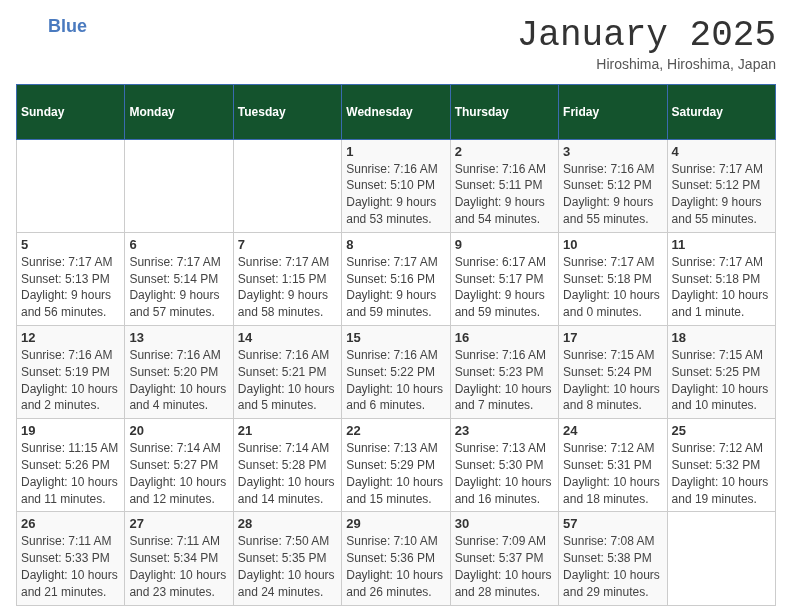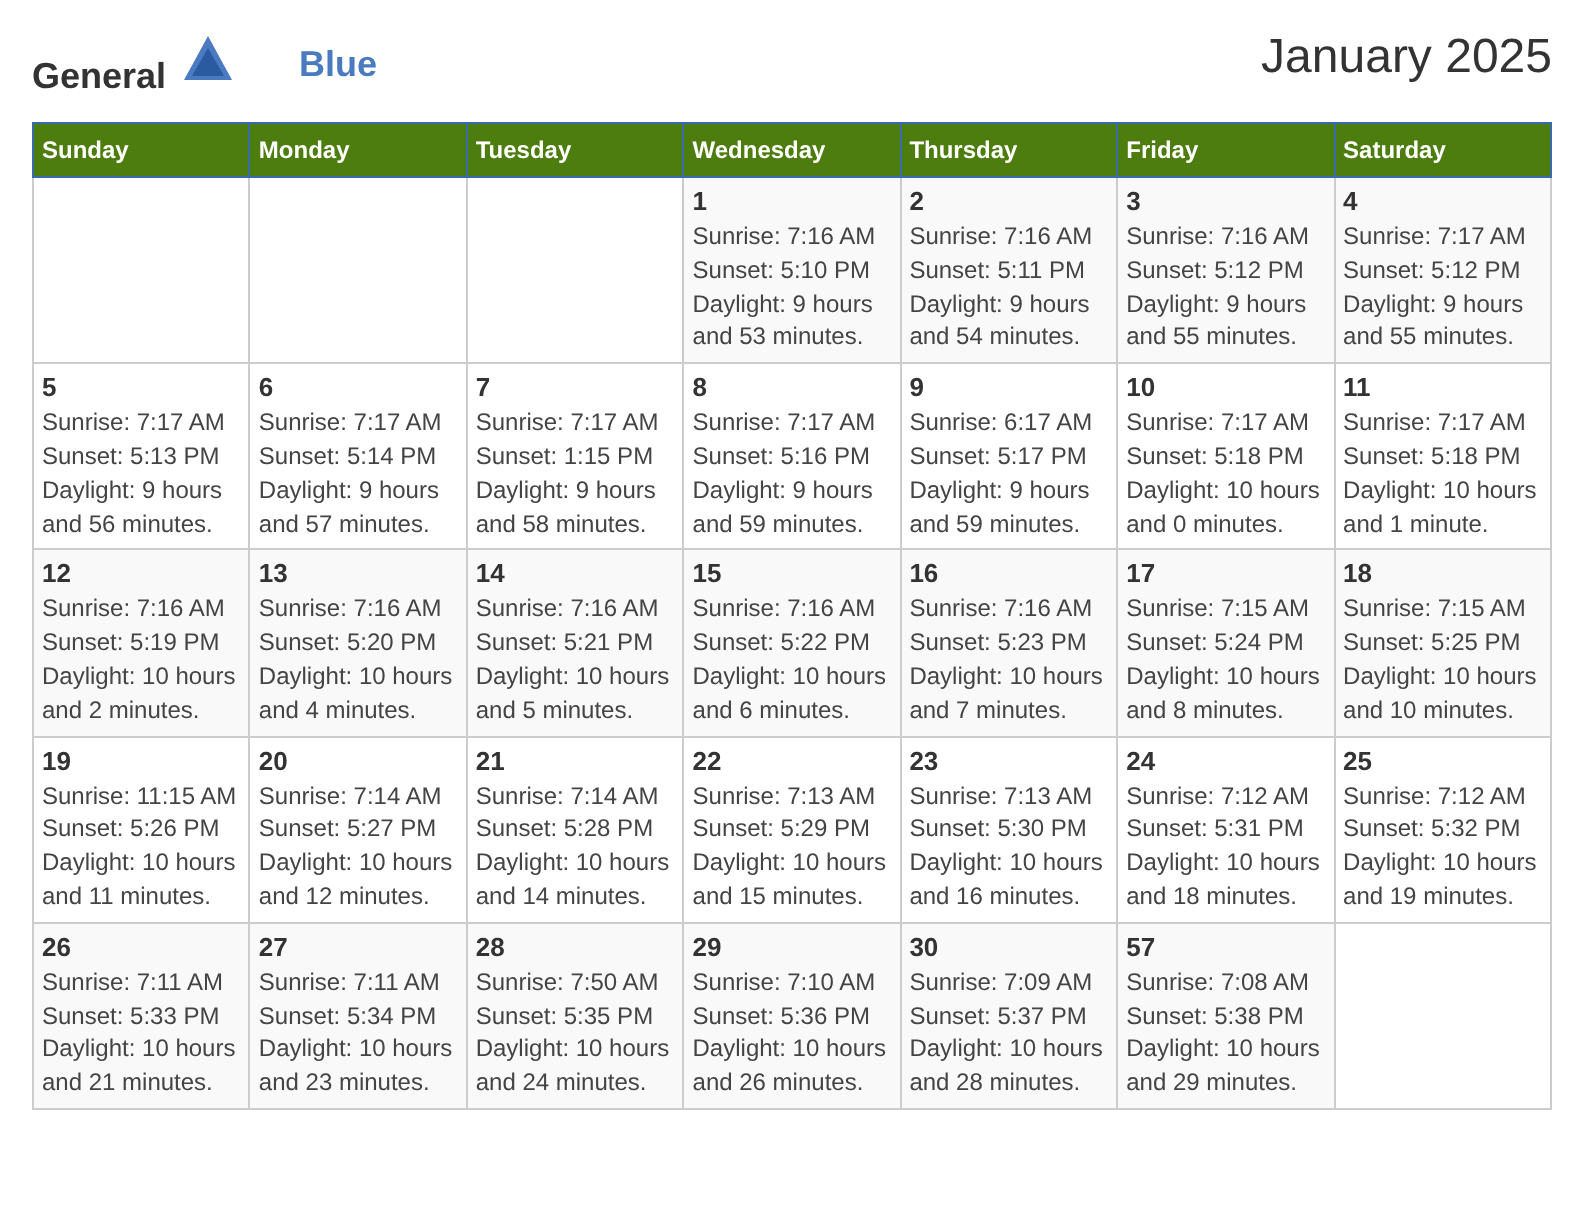--- a/index.html
+++ b/index.html
@@ -33,40 +33,41 @@
     }
     .logo-icon {
       width: 28px;
       height: 28px;
       margin-left: 2px;
     }
     .title-block {
       text-align: right;
     }
     .month-title {
-      font-size: 24px;
+      font-size: 36px;
       font-weight: normal;
       color: #333;
       line-height: 1.1;
+      font-family: Liberation Mono, monospace;
     }
     .location-title {
       font-size: 14px;
       color: #555;
     }
     table {
       width: 100%;
       border-collapse: collapse;
       table-layout: fixed;
     }
     thead tr th {
-      background-color: #4d7c0f;
+      background-color: #14532d;
       color: #fff;
       font-size: 12px;
       font-weight: bold;
-      padding: 6px 4px;
+      padding: 20px 4px;
       text-align: left;
       border: 1px solid #3a6aaf;
     }
     tbody tr td {
       border: 1px solid #ccc;
       vertical-align: top;
       padding: 4px 4px;
       font-size: 10px;
       color: #333;
       min-height: 80px;
@@ -91,32 +92,26 @@
     .empty-cell {
       background: #fff !important;
     }
   </style>
 </head>
 <body>
 
 <div class="header">
   <div class="logo">
     <div>
-      <span class="logo-text-general">General</span>
-      <svg class="logo-icon" viewBox="0 0 28 28" xmlns="http://www.w3.org/2000/svg">
-        <polygon points="14,2 26,24 2,24" fill="#4a7abf"></polygon>
-        <polygon points="14,8 22,22 6,22" fill="#2a5a9f"></polygon>
-      </svg>
-    </div>
-    <div>
       <span class="logo-text-blue">Blue</span>
     </div>
   </div>
   <div class="title-block">
     <div class="month-title">January 2025</div>
+    <div class="location-title">Hiroshima, Hiroshima, Japan</div>
   </div>
 </div>
 
 <table>
   <thead>
     <tr>
     <th>Sunday</th>
         <th>Monday</th>
         <th>Tuesday</th>
         <th>Wednesday</th>

